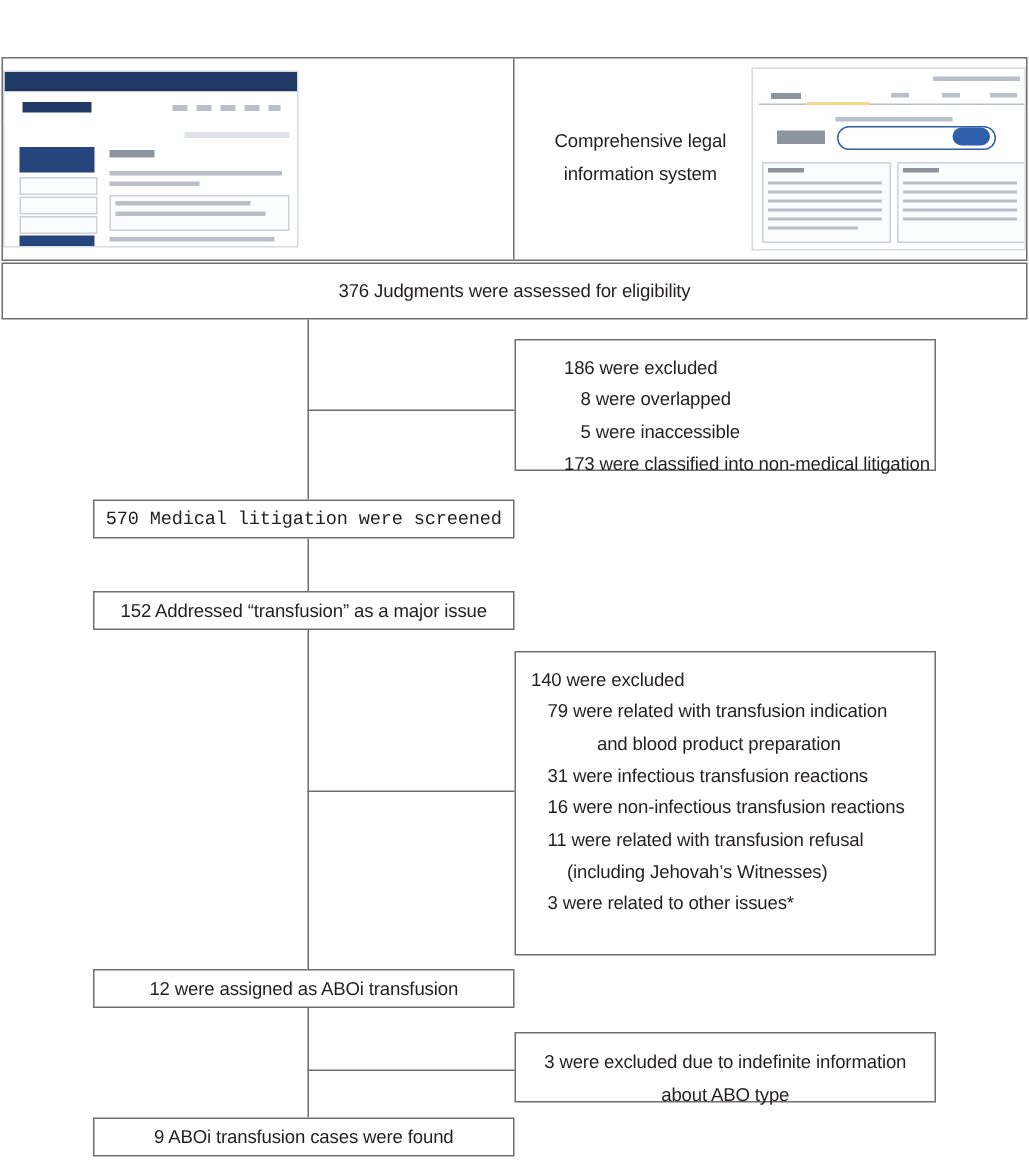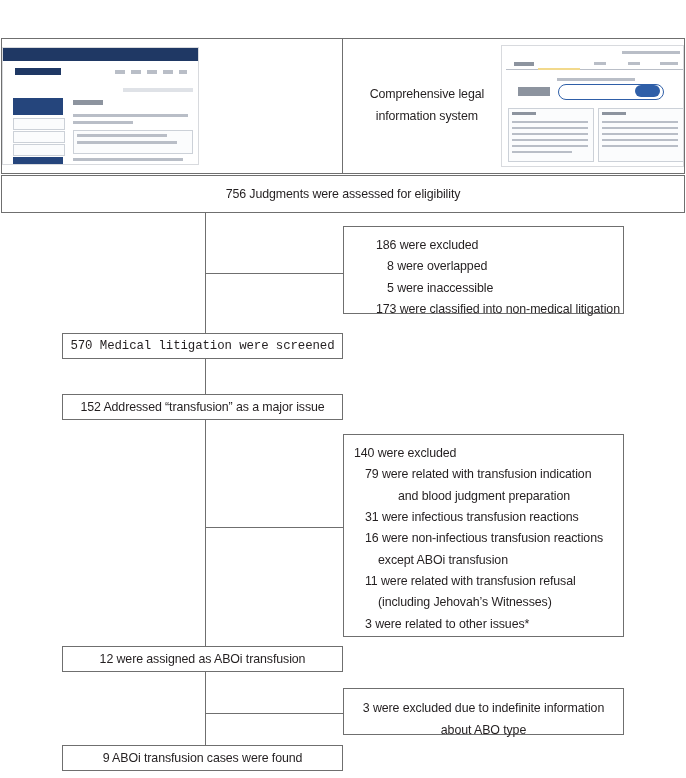--- a/index.html
+++ b/index.html
@@ -247,21 +247,21 @@
         <div class="tline" style="left:100px;top:93px;width:76px;height:2px;"></div>
         <div class="tline" style="left:100px;top:99px;width:76px;height:2px;"></div>
         <div class="tline" style="left:6px;top:120px;width:174px;height:2px;"></div>
 
       </div>
     </div>
 
   </div>
 
   <div class="box" id="assessed-box">
-    <span>756 Judgments were assessed for eligibility</span>
+    <span>376 Judgments were assessed for eligibility</span>
   </div>
 
   <div class="vline" id="v-a"></div>
   <div class="hline" id="h-1"></div>
   <div class="vline" id="v-b"></div>
   <div class="vline" id="v-c"></div>
   <div class="hline" id="h-2"></div>
   <div class="vline" id="v-d"></div>
   <div class="hline" id="h-3"></div>
 
@@ -281,24 +281,23 @@
   <div class="box excl-box" id="excl-1">
     <div class="excl-line ind-0">186 were excluded</div>
     <div class="excl-line ind-1">8 were overlapped</div>
     <div class="excl-line ind-1">5 were inaccessible</div>
     <div class="excl-line ind-0">173 were classified into non-medical litigation</div>
   </div>
 
   <div class="box excl-box" id="excl-2">
     <div class="excl-line ind-0">140 were excluded</div>
     <div class="excl-line ind-1">79 were related with transfusion indication</div>
-    <div class="excl-line ind-2">and blood judgment preparation</div>
+    <div class="excl-line ind-2">and blood product preparation</div>
     <div class="excl-line ind-1">31 were infectious transfusion reactions</div>
     <div class="excl-line ind-1">16 were non-infectious transfusion reactions</div>
-    <div class="excl-line ind-3">except ABOi transfusion</div>
     <div class="excl-line ind-1">11 were related with transfusion refusal</div>
     <div class="excl-line ind-3">(including Jehovah’s Witnesses)</div>
     <div class="excl-line ind-1">3 were related to other issues*</div>
   </div>
 
   <div class="box excl-box" id="excl-3">
     <div class="excl-center">3 were excluded due to indefinite information
 about ABO type</div>
   </div>
 

